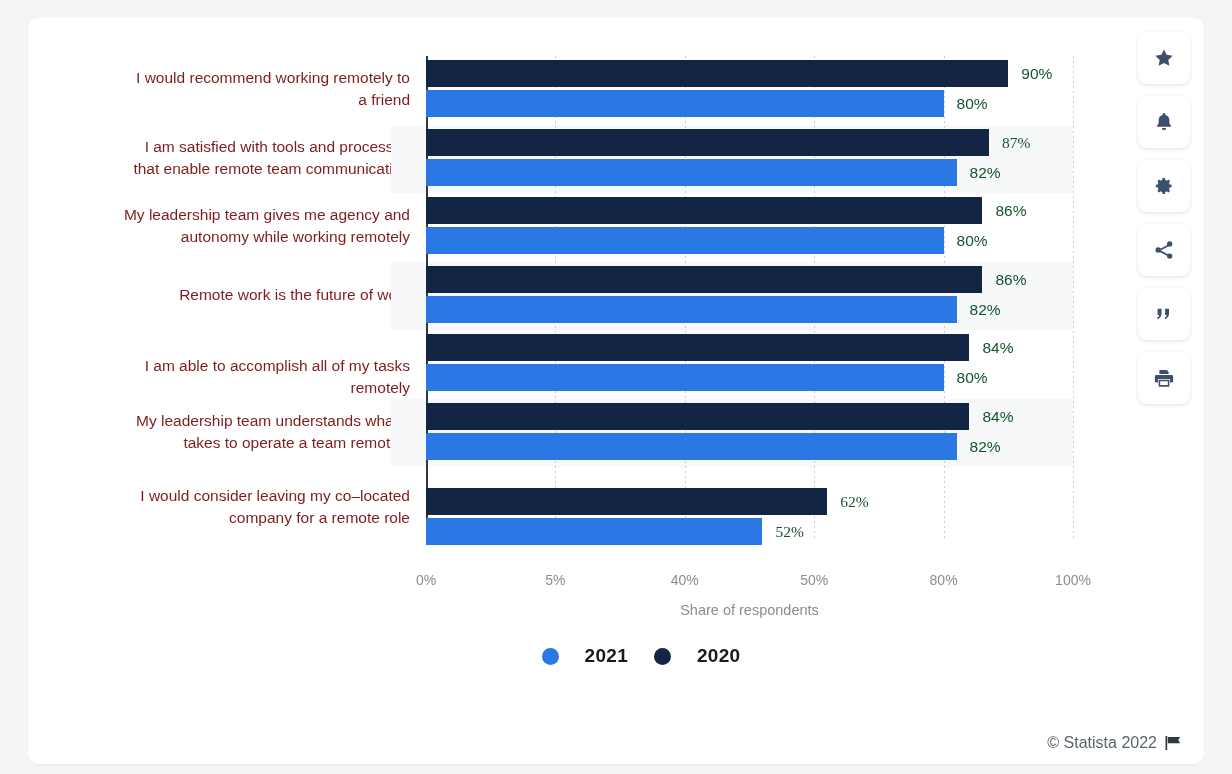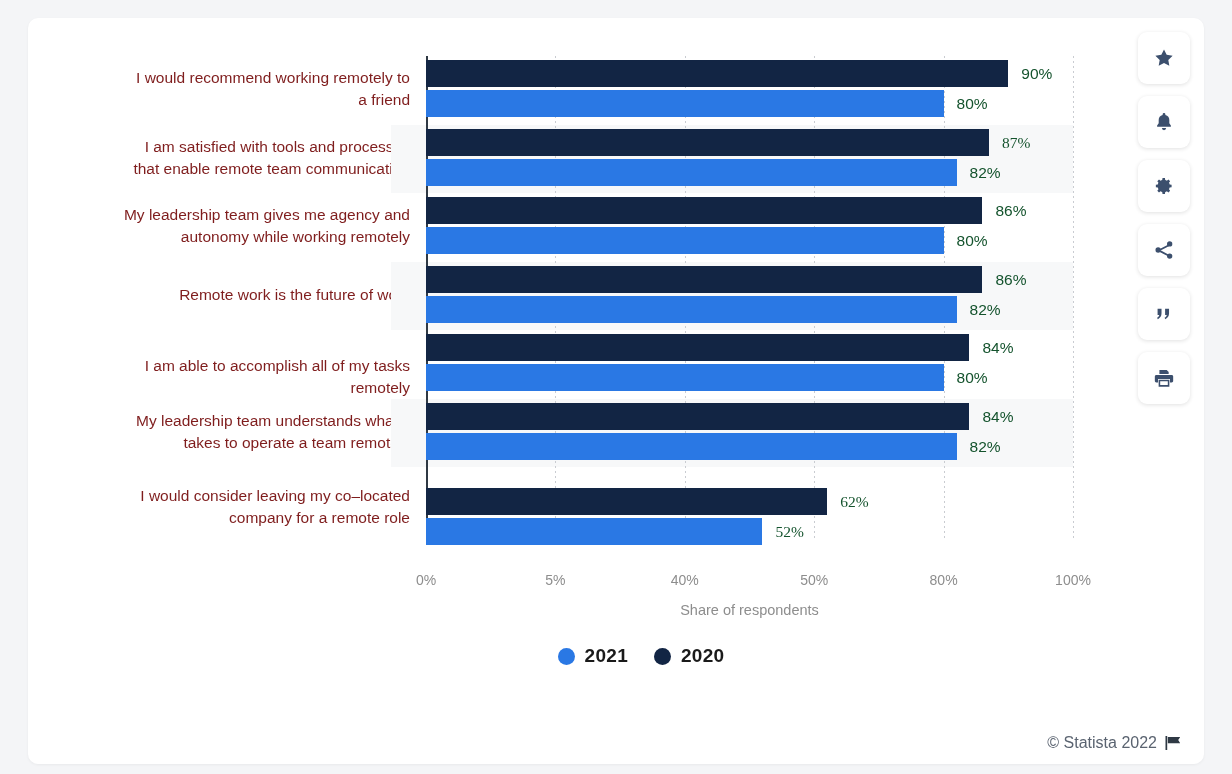--- a/index.html
+++ b/index.html
@@ -150,21 +150,21 @@
     width: 1176px;
     display: flex;
     justify-content: center;
     align-items: center;
     gap: 26px;
     padding-left: 50px;
   }
   .legend-item {
     display: flex;
     align-items: center;
-    gap: 10px;
+    gap: 26px;
   }
   .legend-dot {
     width: 17px;
     height: 17px;
     border-radius: 50%;
     display: inline-block;
   }
   .legend-text {
     font-size: 19px;
     color: #1a1a1a;

